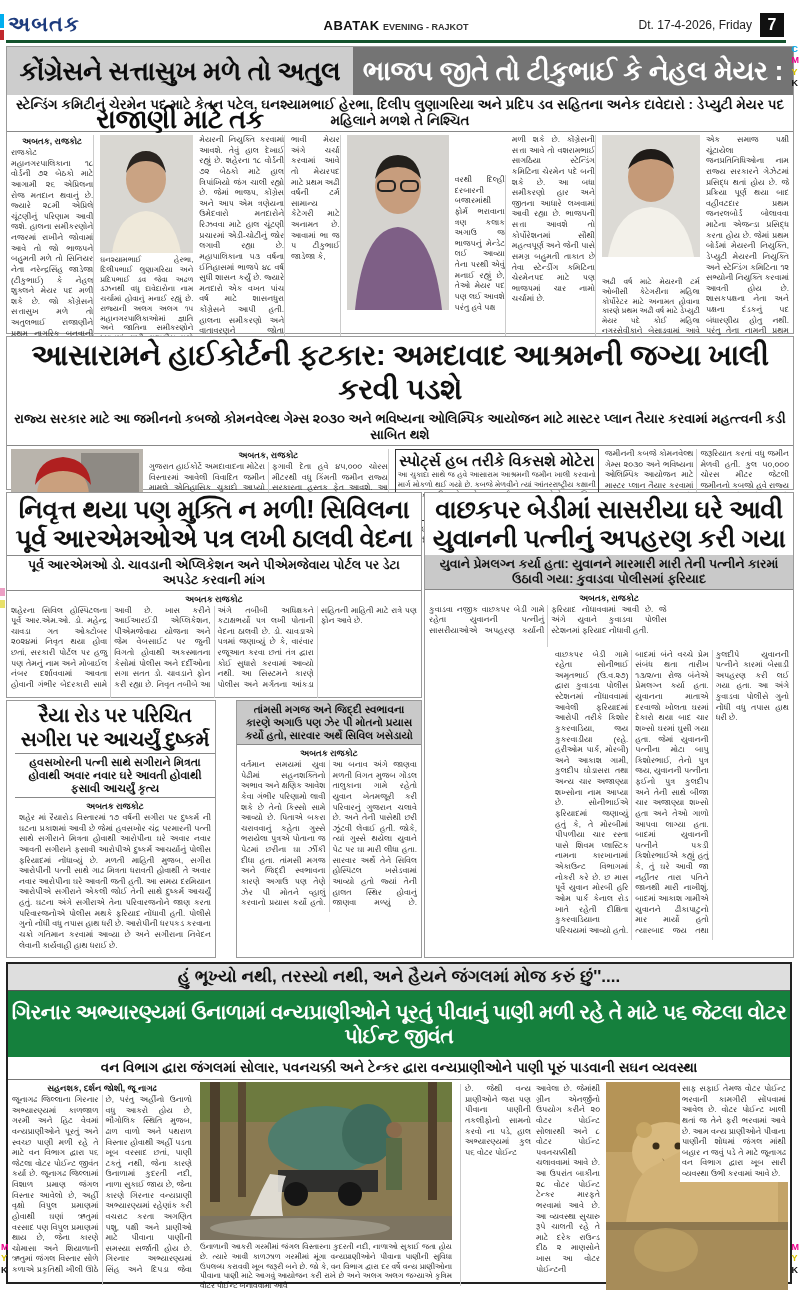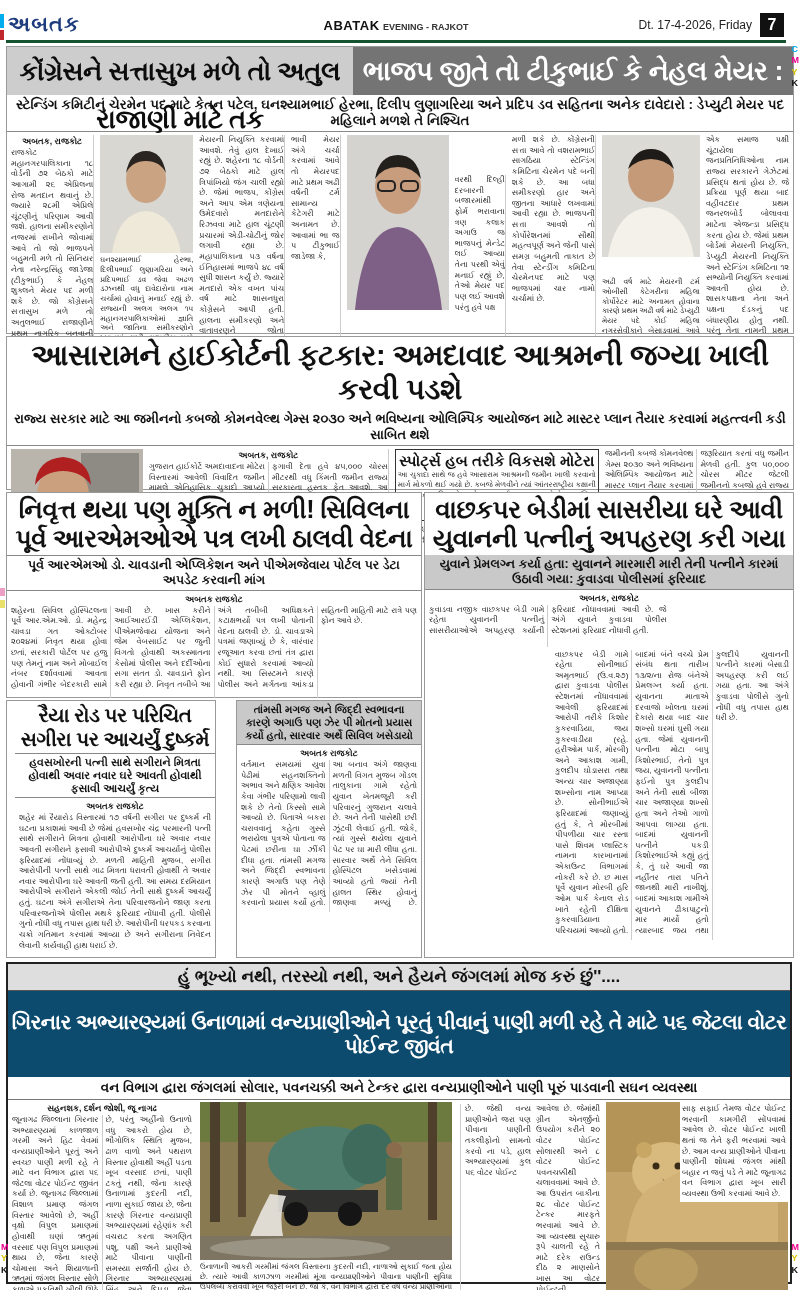--- a/index.html
+++ b/index.html
@@ -28,21 +28,21 @@
   .cols2{column-count:2;column-gap:7px;column-rule:1px solid #ccc;column-fill:auto;}
   .cols3{column-count:3;column-gap:7px;column-rule:1px solid #ccc;column-fill:auto;}
   .cols4{column-count:4;column-gap:7px;column-rule:1px solid #ccc;column-fill:auto;}
   .cap{font-size:7.5px;line-height:1.3;text-align:justify;color:#111;overflow:hidden;}
   figure{margin:0;padding:0;}
   svg{display:block;}
   .vline{border-right:1px solid #ccc;}
   
   .bigbox{position:absolute;left:6px;top:962px;width:786px;height:322px;border:2px solid #222;background:#fff;box-sizing:border-box;}
   .kicker{background:#dedede;font-weight:bold;font-size:17px;text-align:center;padding:3px 0;border-bottom:1px solid #555;}
-  .bighl{background:#0c4a6e;color:#fff;font-weight:bold;font-size:20.5px;text-align:center;padding:19px 2px;letter-spacing:-.5px;}
+  .bighl{background:#15803d;color:#fff;font-weight:bold;font-size:20.5px;text-align:center;padding:9px 2px;letter-spacing:-.5px;}
   .bigsub{font-weight:bold;font-size:13.5px;text-align:center;padding:3px 0;border-bottom:1px solid #777;}
   
   .cmyk{position:absolute;font-size:9px;font-weight:bold;line-height:1.25;}
 </style>
 </head>
 <body>
 
 <div class="page">
 
   <div class="header">

